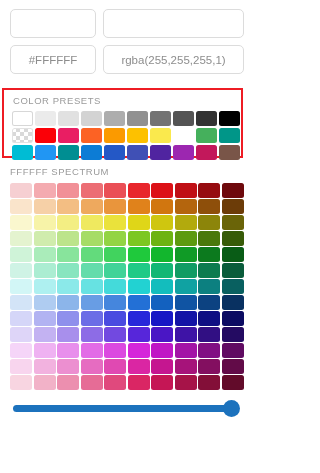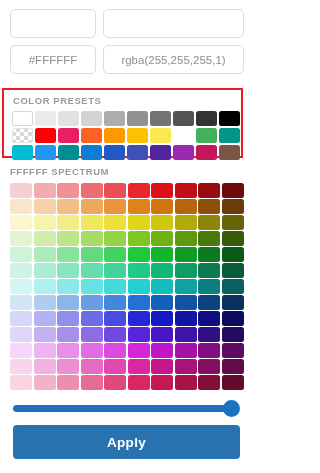--- a/index.html
+++ b/index.html
@@ -48,21 +48,21 @@
   }
   .field.narrow { width: 86px; flex: none; }
   .field.wide { width: 141px; flex: none; }
 
   
   .section-label {
     font-size: 9.5px;
     letter-spacing: 0.55px;
     color: #9a9a9a;
     font-family: "Liberation Sans", sans-serif;
-    font-weight: bold;
+    font-weight: normal;
   }
 
   
   .presets-box {
     position: absolute;
     left: 2px;
     top: 88px;
     width: 241px;
     height: 70px;
     border: 2px solid #ee1c24;
@@ -384,15 +384,14 @@
           <div class="cell" style="background-color: rgb(98, 11, 42);"></div>
         </div>
       </div>
   </div>
 
   <div class="slider-area">
     <div class="slider-track" style="background: rgb(28, 114, 189);"></div>
     <div class="slider-thumb" style="left: 210px; background: rgb(28, 114, 189);"></div>
   </div>
 
-  <button class="apply-button" style="background: rgb(40, 114, 176);">Apply</button>
 
 </div>
 
 </body></html>

